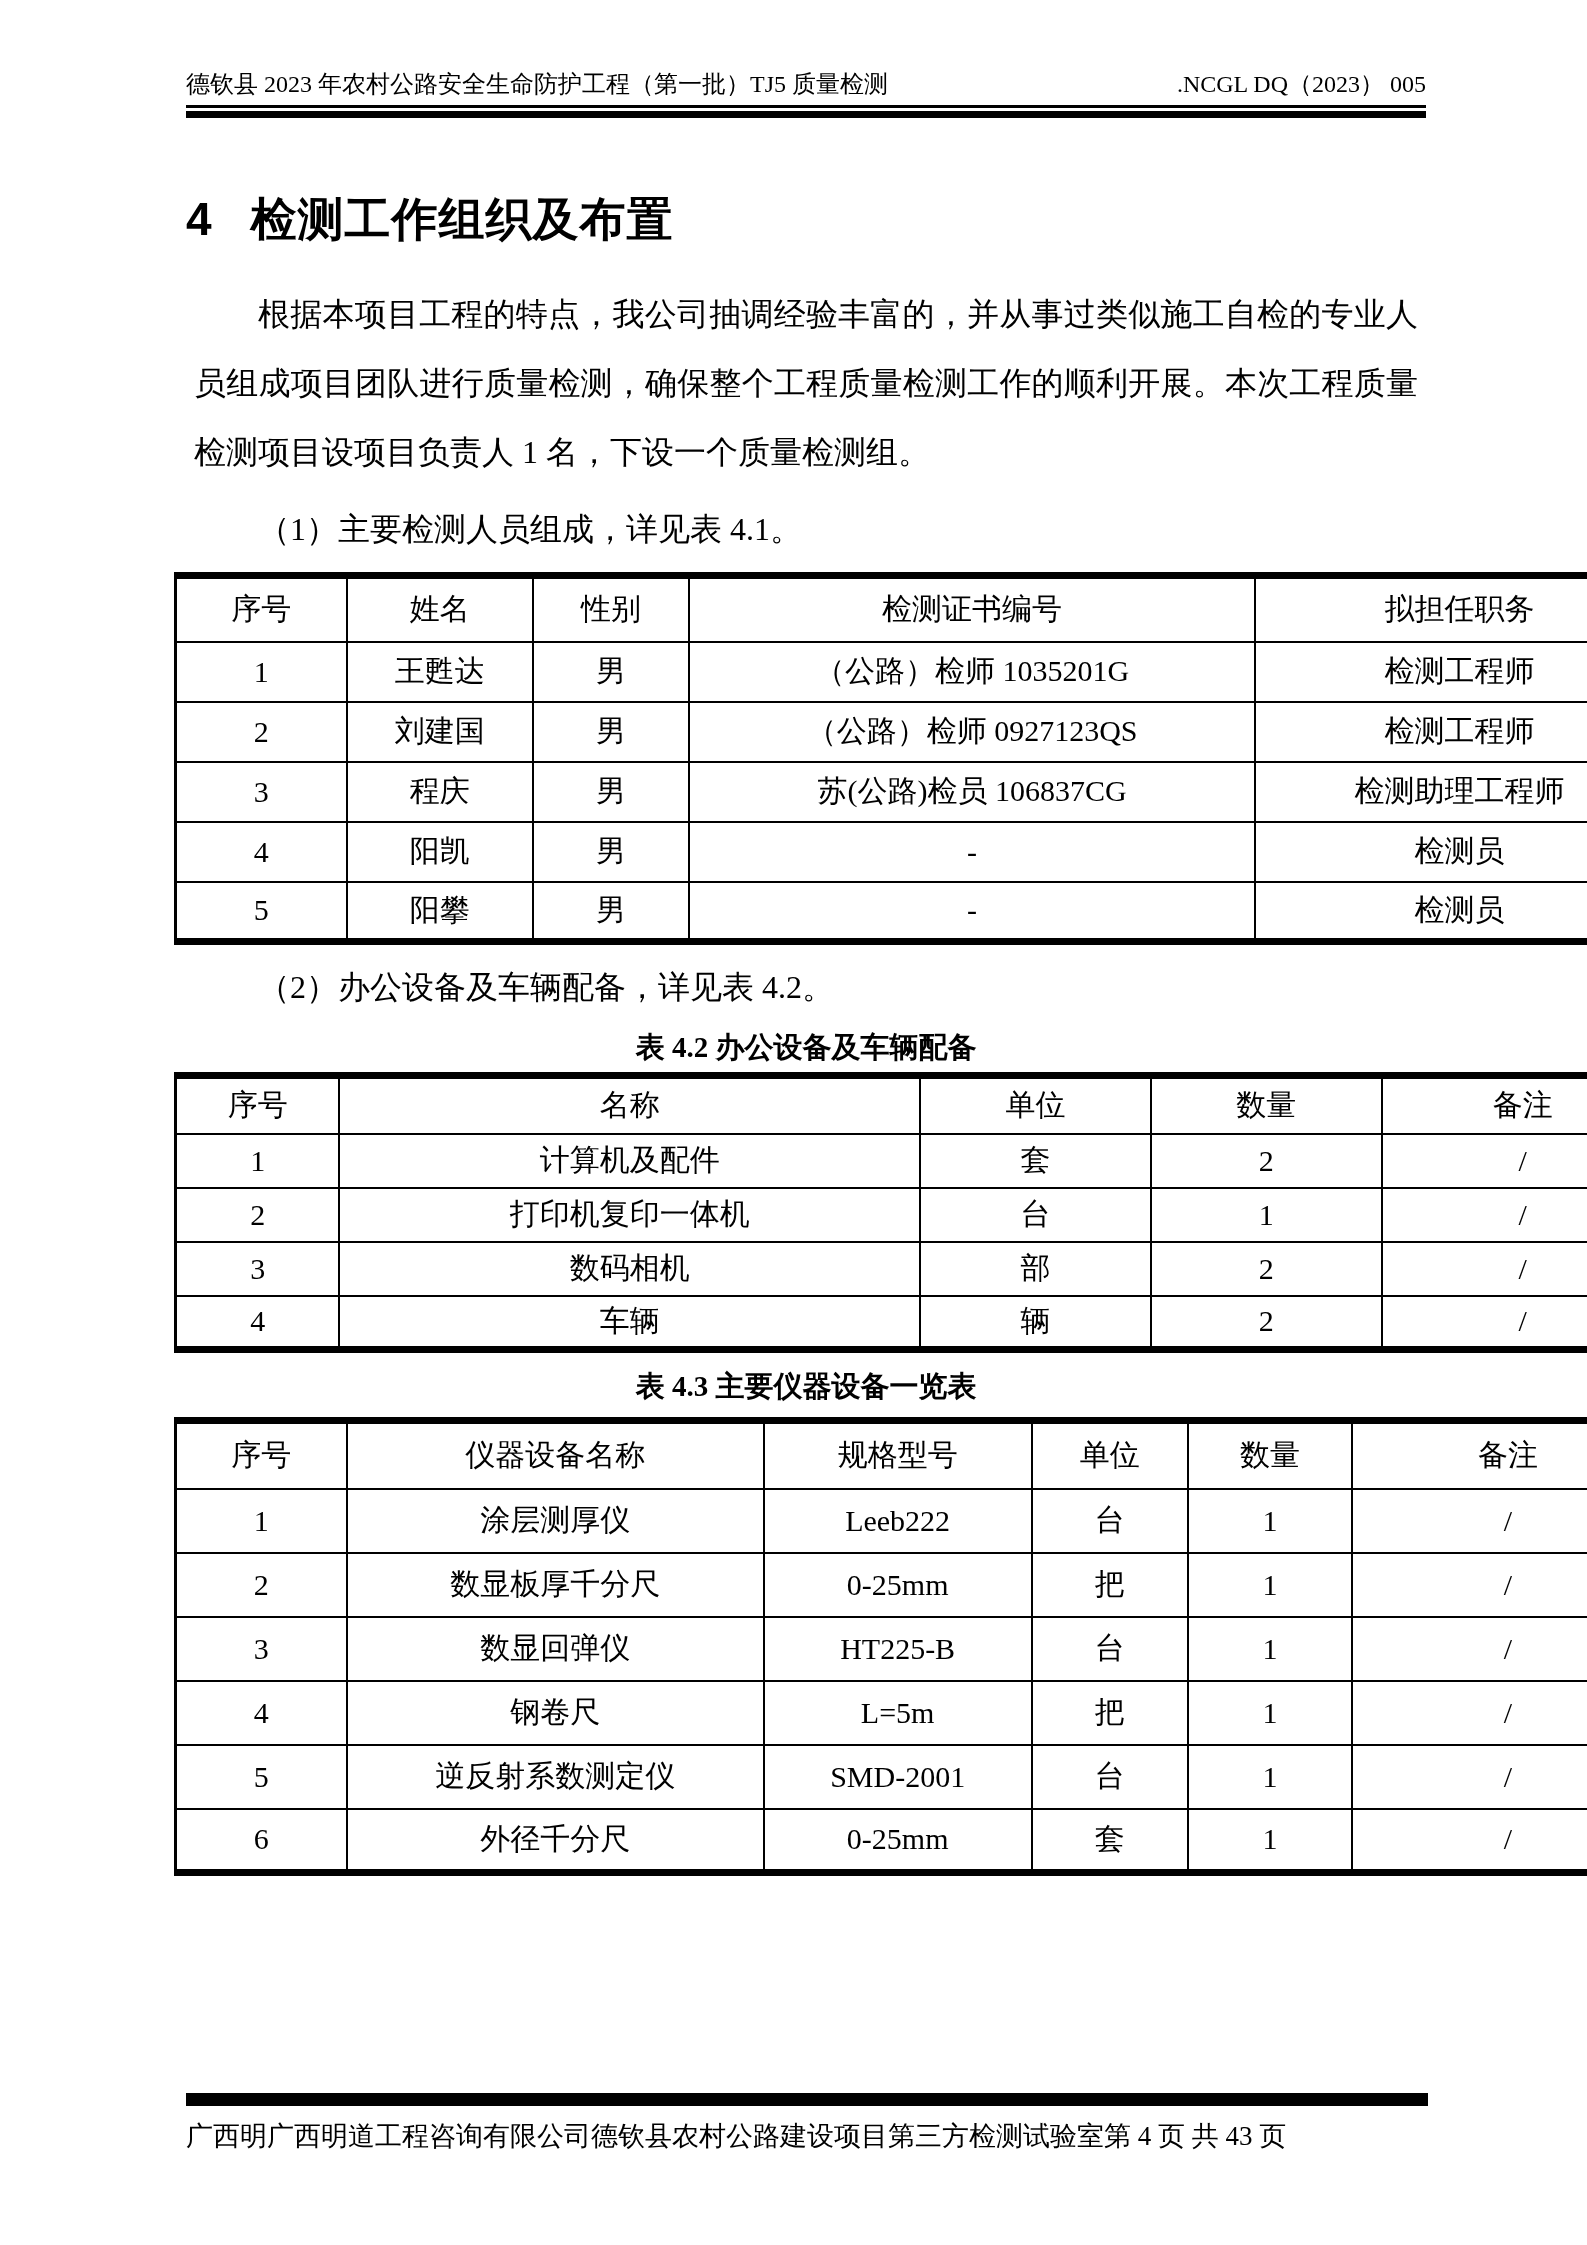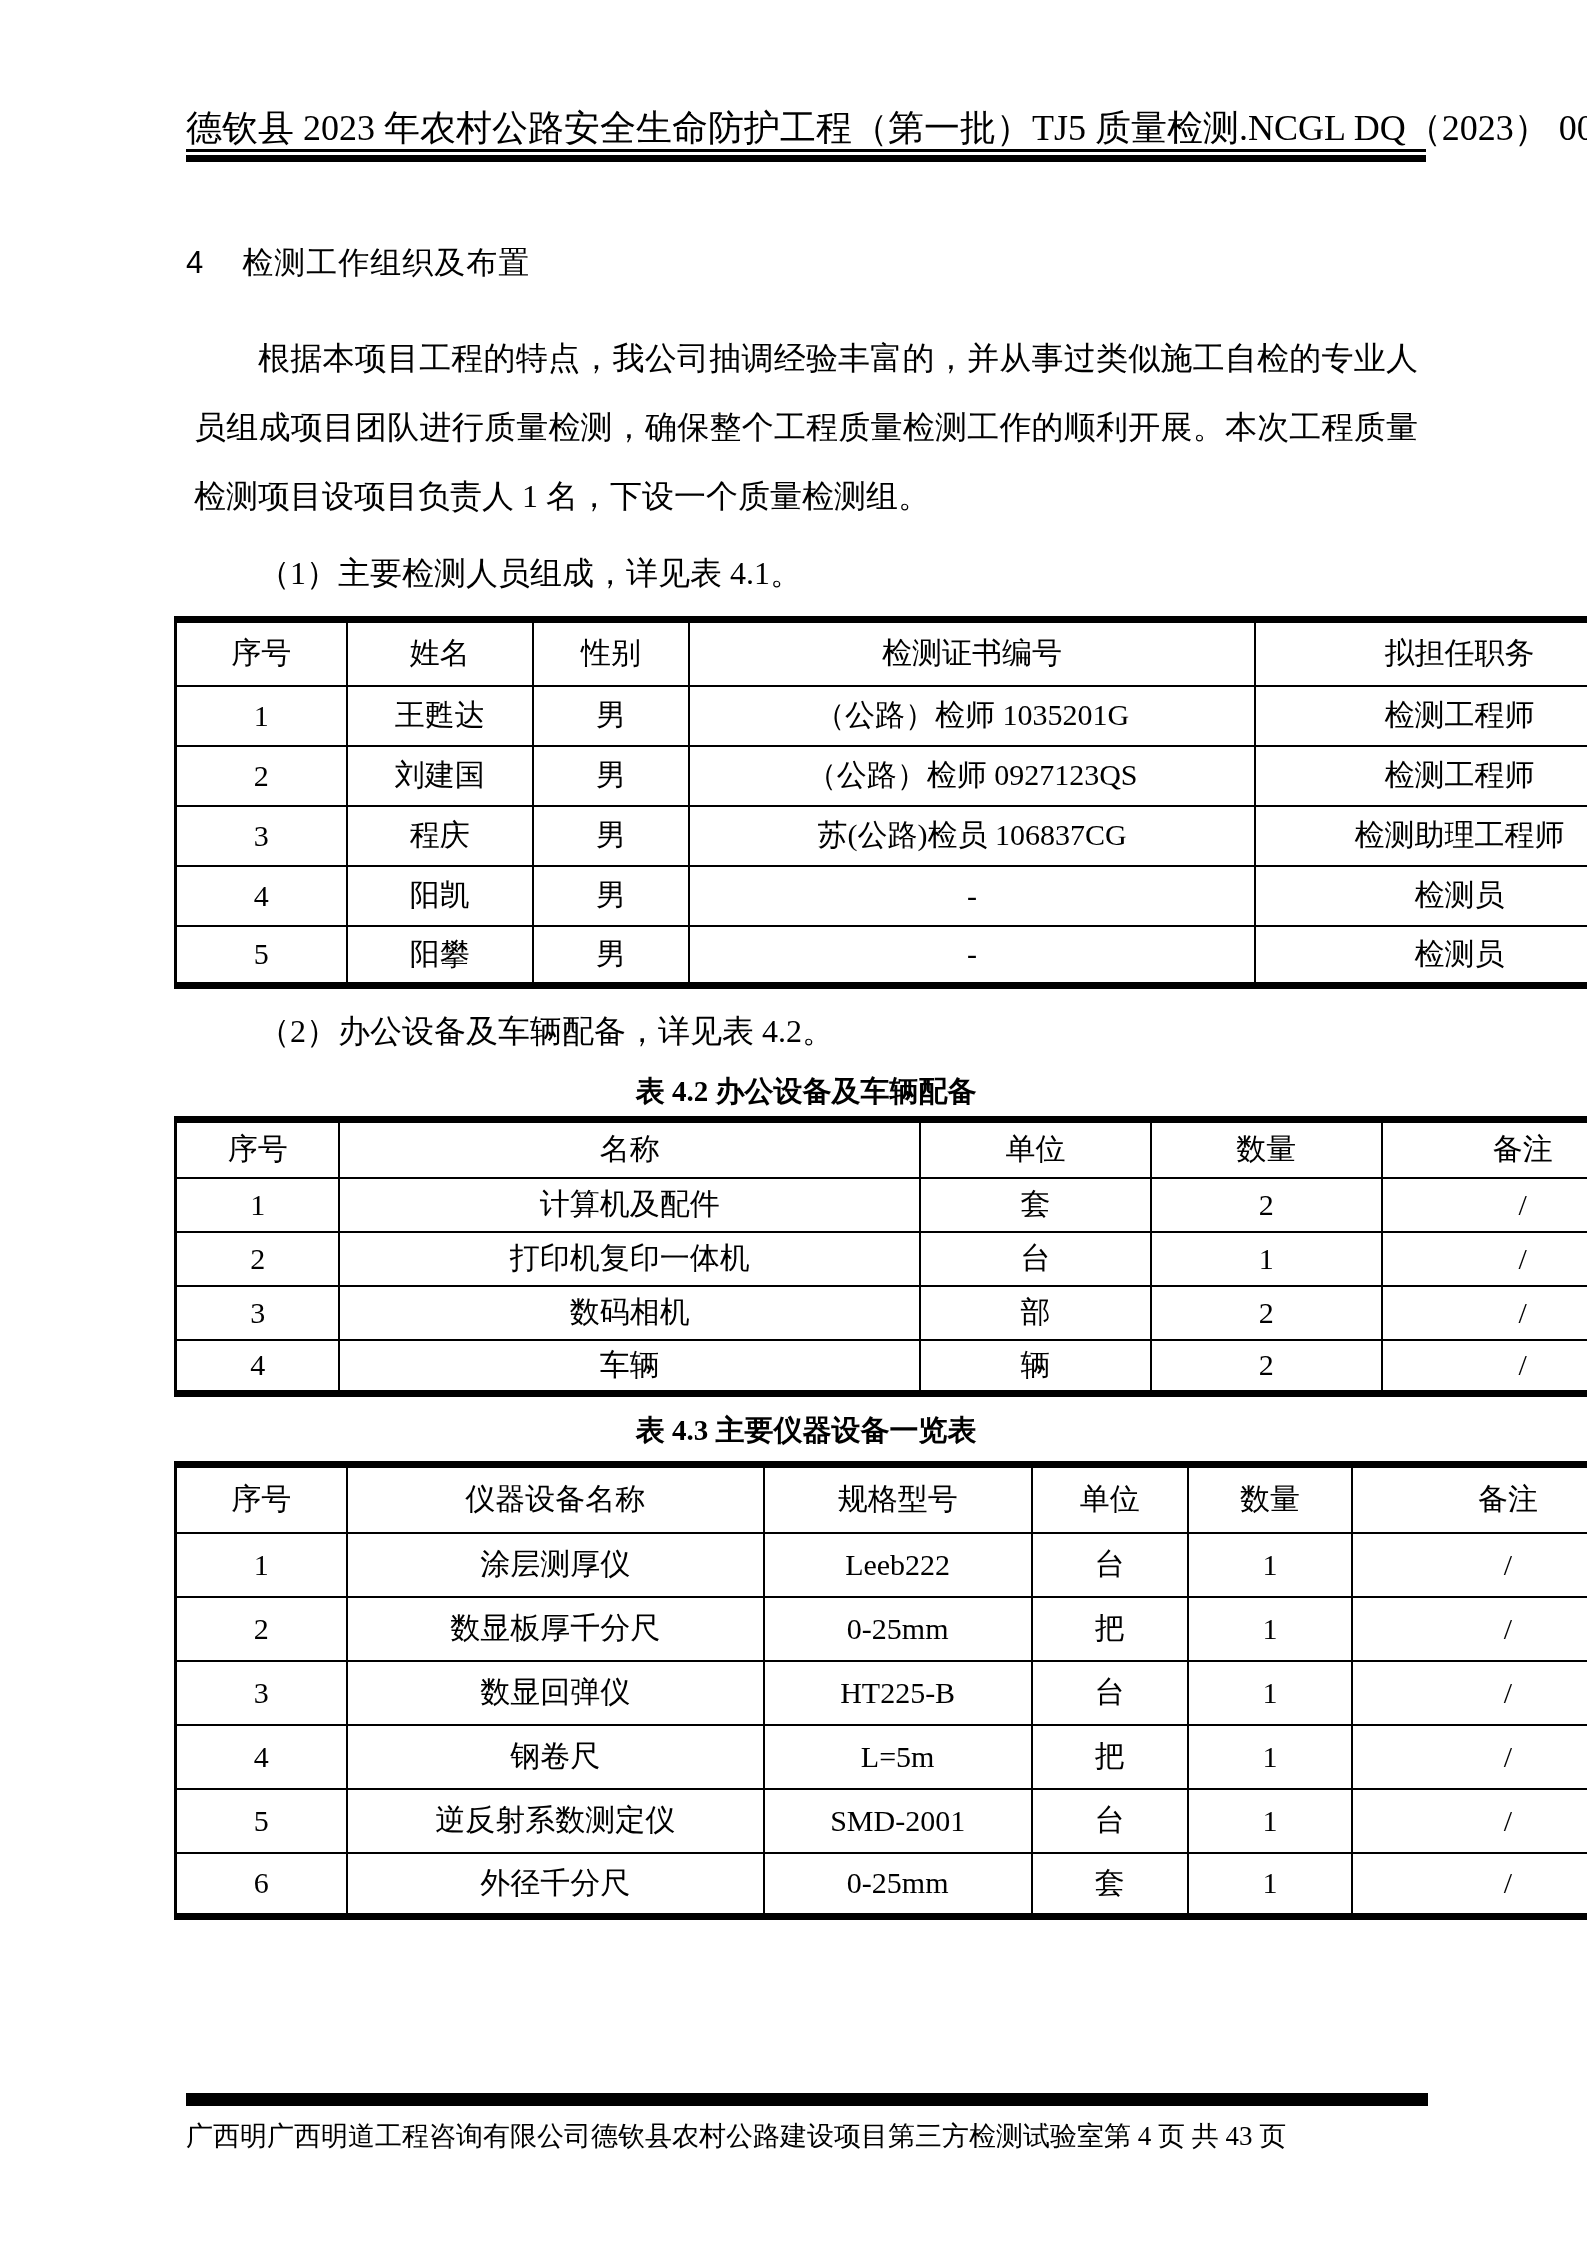--- a/index.html
+++ b/index.html
@@ -18,38 +18,38 @@
   }
   .content {
     margin-left: 186px;
     width: 1240px;
   }
   
   .doc-header {
     display: flex;
     justify-content: space-between;
     align-items: center;
-    padding-top: 112px;
-    font-size: 36px;
+    padding-top: 68px;
+    font-size: 24px;
     line-height: 32px;
     white-space: nowrap;
   }
   .header-rule {
     margin-top: 5px;
     height: 3px;
     border-top: 3px solid #000;
     border-bottom: 7px solid #000;
   }
   
   .section-heading {
     margin: 72px 0 0 0;
     font-family: "Liberation Sans", sans-serif;
-    font-size: 31px;
+    font-size: 46px;
     line-height: 58px;
-    font-weight: normal;
+    font-weight: bold;
     letter-spacing: 1px;
   }
   .sec-title { margin-left: 38px; }
   
   .body-text {
     margin: 8px;
     font-size: 32px;
     line-height: 69px;
     text-align: justify;
     text-justify: inter-ideograph;

